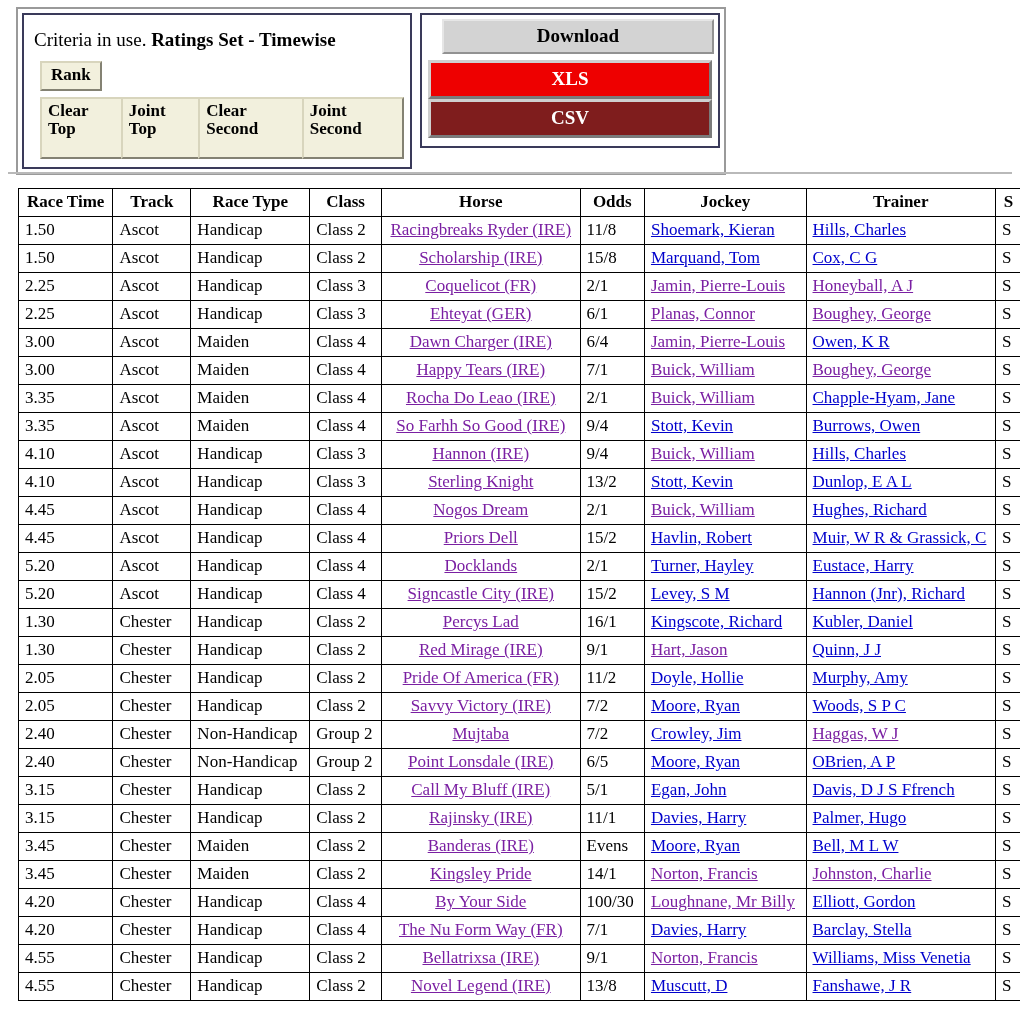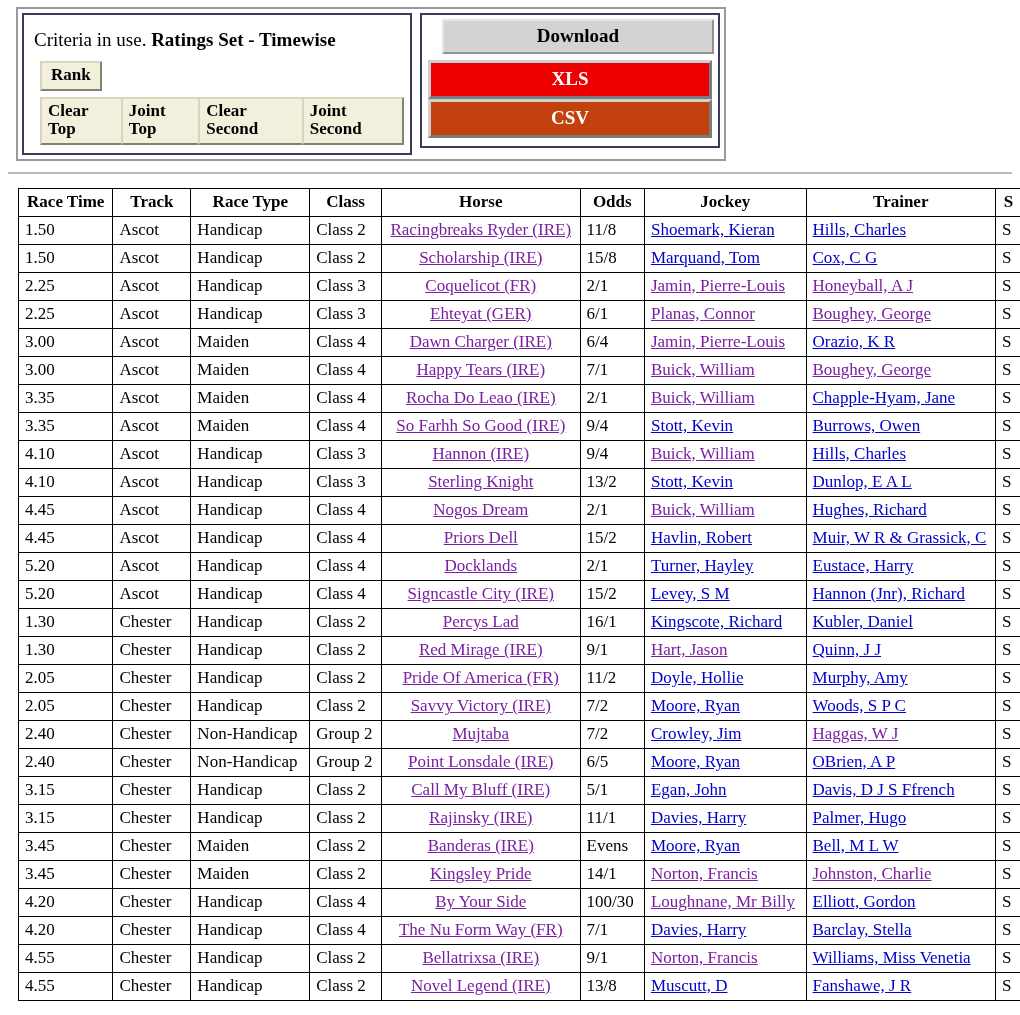--- a/index.html
+++ b/index.html
@@ -56,21 +56,21 @@
   .rank-row { margin: 0 0 6px 8px; }
   .rank-btn { padding: 3px 9px 4px 9px; }
 
   .sub-btn-row {
     display: flex;
     margin-left: 8px;
   }
   .sub-btn-row .btn-3d {
     border-width: 2px;
     margin-right: -2px;
-    padding: 3px 6px 4px 6px;
+    padding: 3px 6px 18px 6px;
   }
 
   .download-box {
     border: 2px solid #3a3a5a;
     margin-left: 8px;
     padding: 0;
     width: 300px;
     box-sizing: border-box;
     background: #ffffff;
   }
@@ -94,21 +94,21 @@
   .dl-btn {
     flex: 1;
     text-align: center;
     font-weight: bold;
     font-size: 19px;
     padding: 5px 0 6px 0;
     border: 3px outset #cfcfcf;
     cursor: pointer;
   }
   .dl-xls { background: #ee0000; color: #ffffff; }
-  .dl-csv { background: #c2410c; color: #ffffff; }
+  .dl-csv { background: #7f1d1d; color: #ffffff; }
 
   
   .divider {
     position: absolute;
     left: 8px;
     top: 172px;
     width: 1004px;
     height: 2px;
     background: #b9b9b9;
   }
@@ -249,21 +249,21 @@
           <td class="c-extra">S</td>
         </tr>
         <tr>
           <td class="c-time">3.00</td>
           <td class="c-track">Ascot</td>
           <td class="c-type">Maiden</td>
           <td class="c-class">Class 4</td>
           <td class="c-horse"><a class="lnk visited" href="#">Dawn Charger (IRE)</a></td>
           <td class="c-odds">6/4</td>
           <td class="c-jockey"><a class="lnk visited" href="#">Jamin, Pierre-Louis</a></td>
-          <td class="c-trainer"><a class="lnk" href="#">Orazio, K R</a></td>
+          <td class="c-trainer"><a class="lnk" href="#">Owen, K R</a></td>
           <td class="c-extra">S</td>
         </tr>
         <tr>
           <td class="c-time">3.00</td>
           <td class="c-track">Ascot</td>
           <td class="c-type">Maiden</td>
           <td class="c-class">Class 4</td>
           <td class="c-horse"><a class="lnk visited" href="#">Happy Tears (IRE)</a></td>
           <td class="c-odds">7/1</td>
           <td class="c-jockey"><a class="lnk visited" href="#">Buick, William</a></td>

